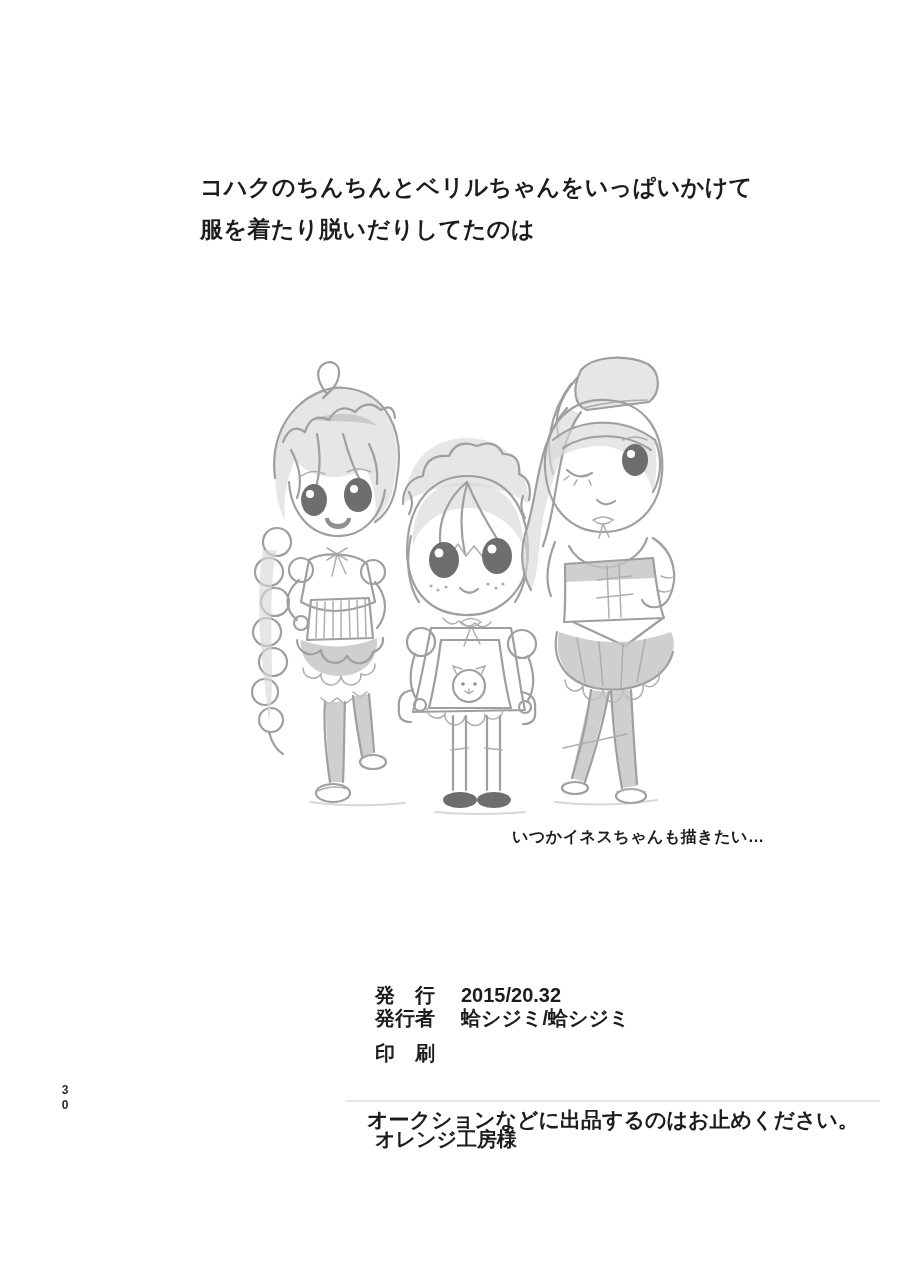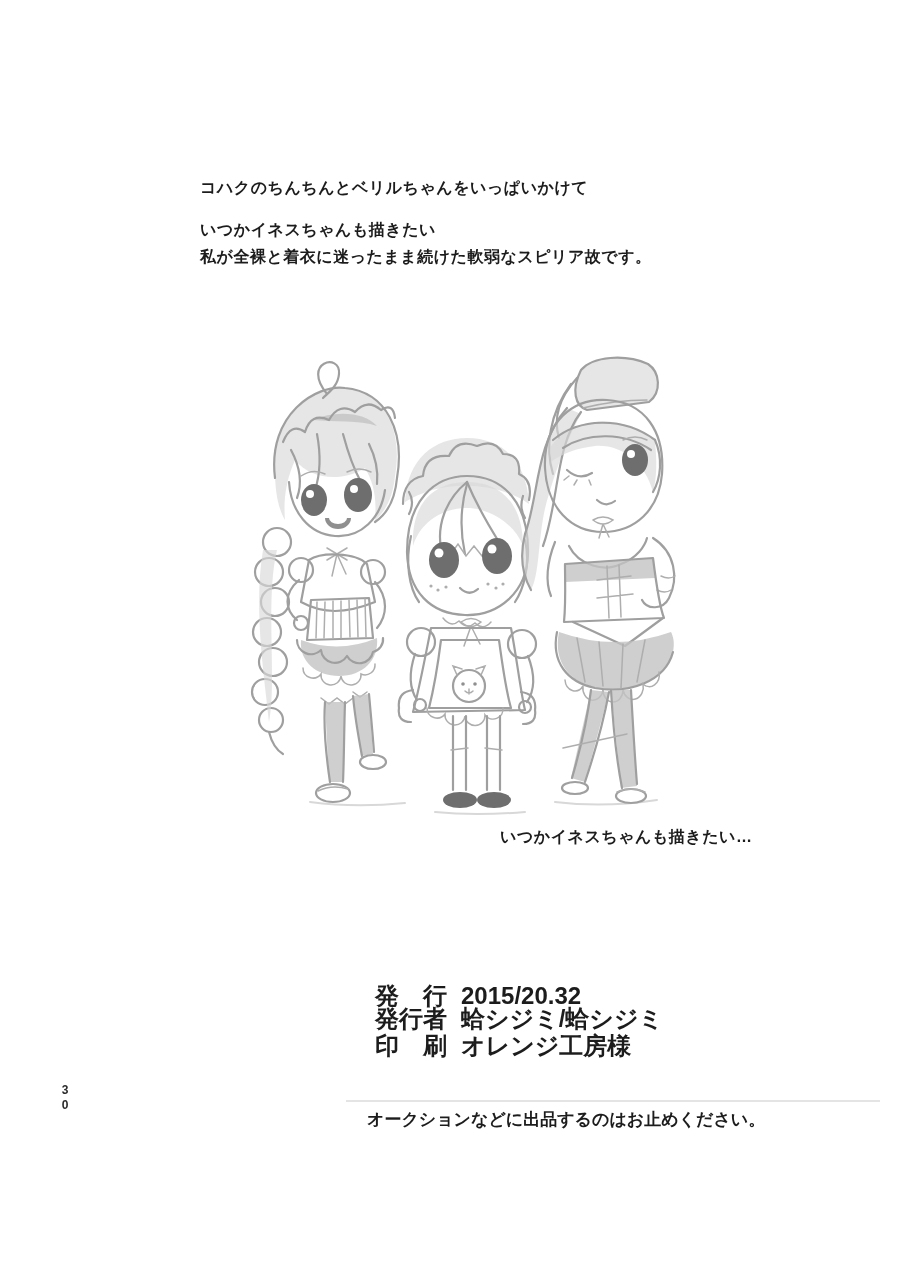--- a/index.html
+++ b/index.html
@@ -8,52 +8,52 @@
     width:905px;height:1280px;
     background:#ffffff;
     margin:0 auto;
     overflow:hidden;
     font-family:"Liberation Sans","DejaVu Sans",sans-serif;
     color:#1c1c1c;
   }
   
   .afterword{
     position:absolute;left:200px;top:174px;width:640px;
-    font-size:16px;font-weight:bold;line-height:27px;
+    font-size:23px;font-weight:bold;line-height:27px;
     letter-spacing:0.5px;
   }
   .afterword .para2{margin-top:15px;}
   .afterword div{white-space:nowrap;}
   
   .sketch-wrap{position:absolute;left:225px;top:350px;width:480px;height:475px;}
   .sketch-wrap svg{width:100%;height:100%;}
   
   .sketch-caption{
-    position:absolute;left:500px;top:827px;
+    position:absolute;left:512px;top:827px;
     font-size:16px;font-weight:bold;letter-spacing:0.5px;
     white-space:nowrap;
   }
   
   .colophon{
     position:absolute;left:375px;top:984px;
-    font-size:24px;font-weight:bold;line-height:23px;
+    font-size:20px;font-weight:bold;line-height:23px;
   }
   .colophon .row{display:flex;white-space:nowrap;}
   .colophon .label{width:86px;flex:0 0 86px;}
-  .colophon .row.print{margin-top:4px;}
+  .colophon .row.print{margin-top:12px;flex-direction:column;}
   
   .faint-line{
     position:absolute;left:346px;top:1100px;width:534px;height:2px;
     background:#e4e4e4;
   }
   
   .notice{
     position:absolute;left:367px;top:1106px;
     font-family:"Liberation Serif","DejaVu Serif",serif;
-    font-size:17px;font-weight:bold;line-height:28px;
+    font-size:21px;font-weight:bold;line-height:28px;
     white-space:nowrap;
   }
   
   .page-num{
     position:absolute;left:58px;top:1083px;
     writing-mode:vertical-rl;text-orientation:upright;
     font-size:12px;font-weight:bold;color:#2a2a2a;letter-spacing:1px;
   }
   
   .sk{stroke:#9f9f9f;stroke-width:2.2;fill:none;stroke-linecap:round;stroke-linejoin:round;}
@@ -63,22 +63,21 @@
   .sk-dark{fill:#6e6e6e;stroke:none;}
   .sk-ground{stroke:#d8d8d8;stroke-width:2;fill:none;stroke-linecap:round;}
 </style>
 </head>
 <body>
 
 <div class="page">
 
   <div class="afterword">
     <div>コハクのちんちんとベリルちゃんをいっぱいかけて</div>
-    <div class="para2">いつかイネスちゃんも描きたい</div>
-    <div>私が全裸と着衣に迷ったまま続けた軟弱なスピリア故です。</div>
+    <div class="para2">服を着たり脱いだりしてたのは</div>
   </div>
 
   <div class="sketch-wrap">
     <svg viewBox="0 0 480 475" xmlns="http://www.w3.org/2000/svg">
 
       <path class="sk-ground" d="M85,452 Q130,458 180,453"></path>
       <path class="sk-ground" d="M210,462 Q250,466 300,462"></path>
       <path class="sk-ground" d="M330,452 Q380,458 432,450"></path>
 
       <g>

